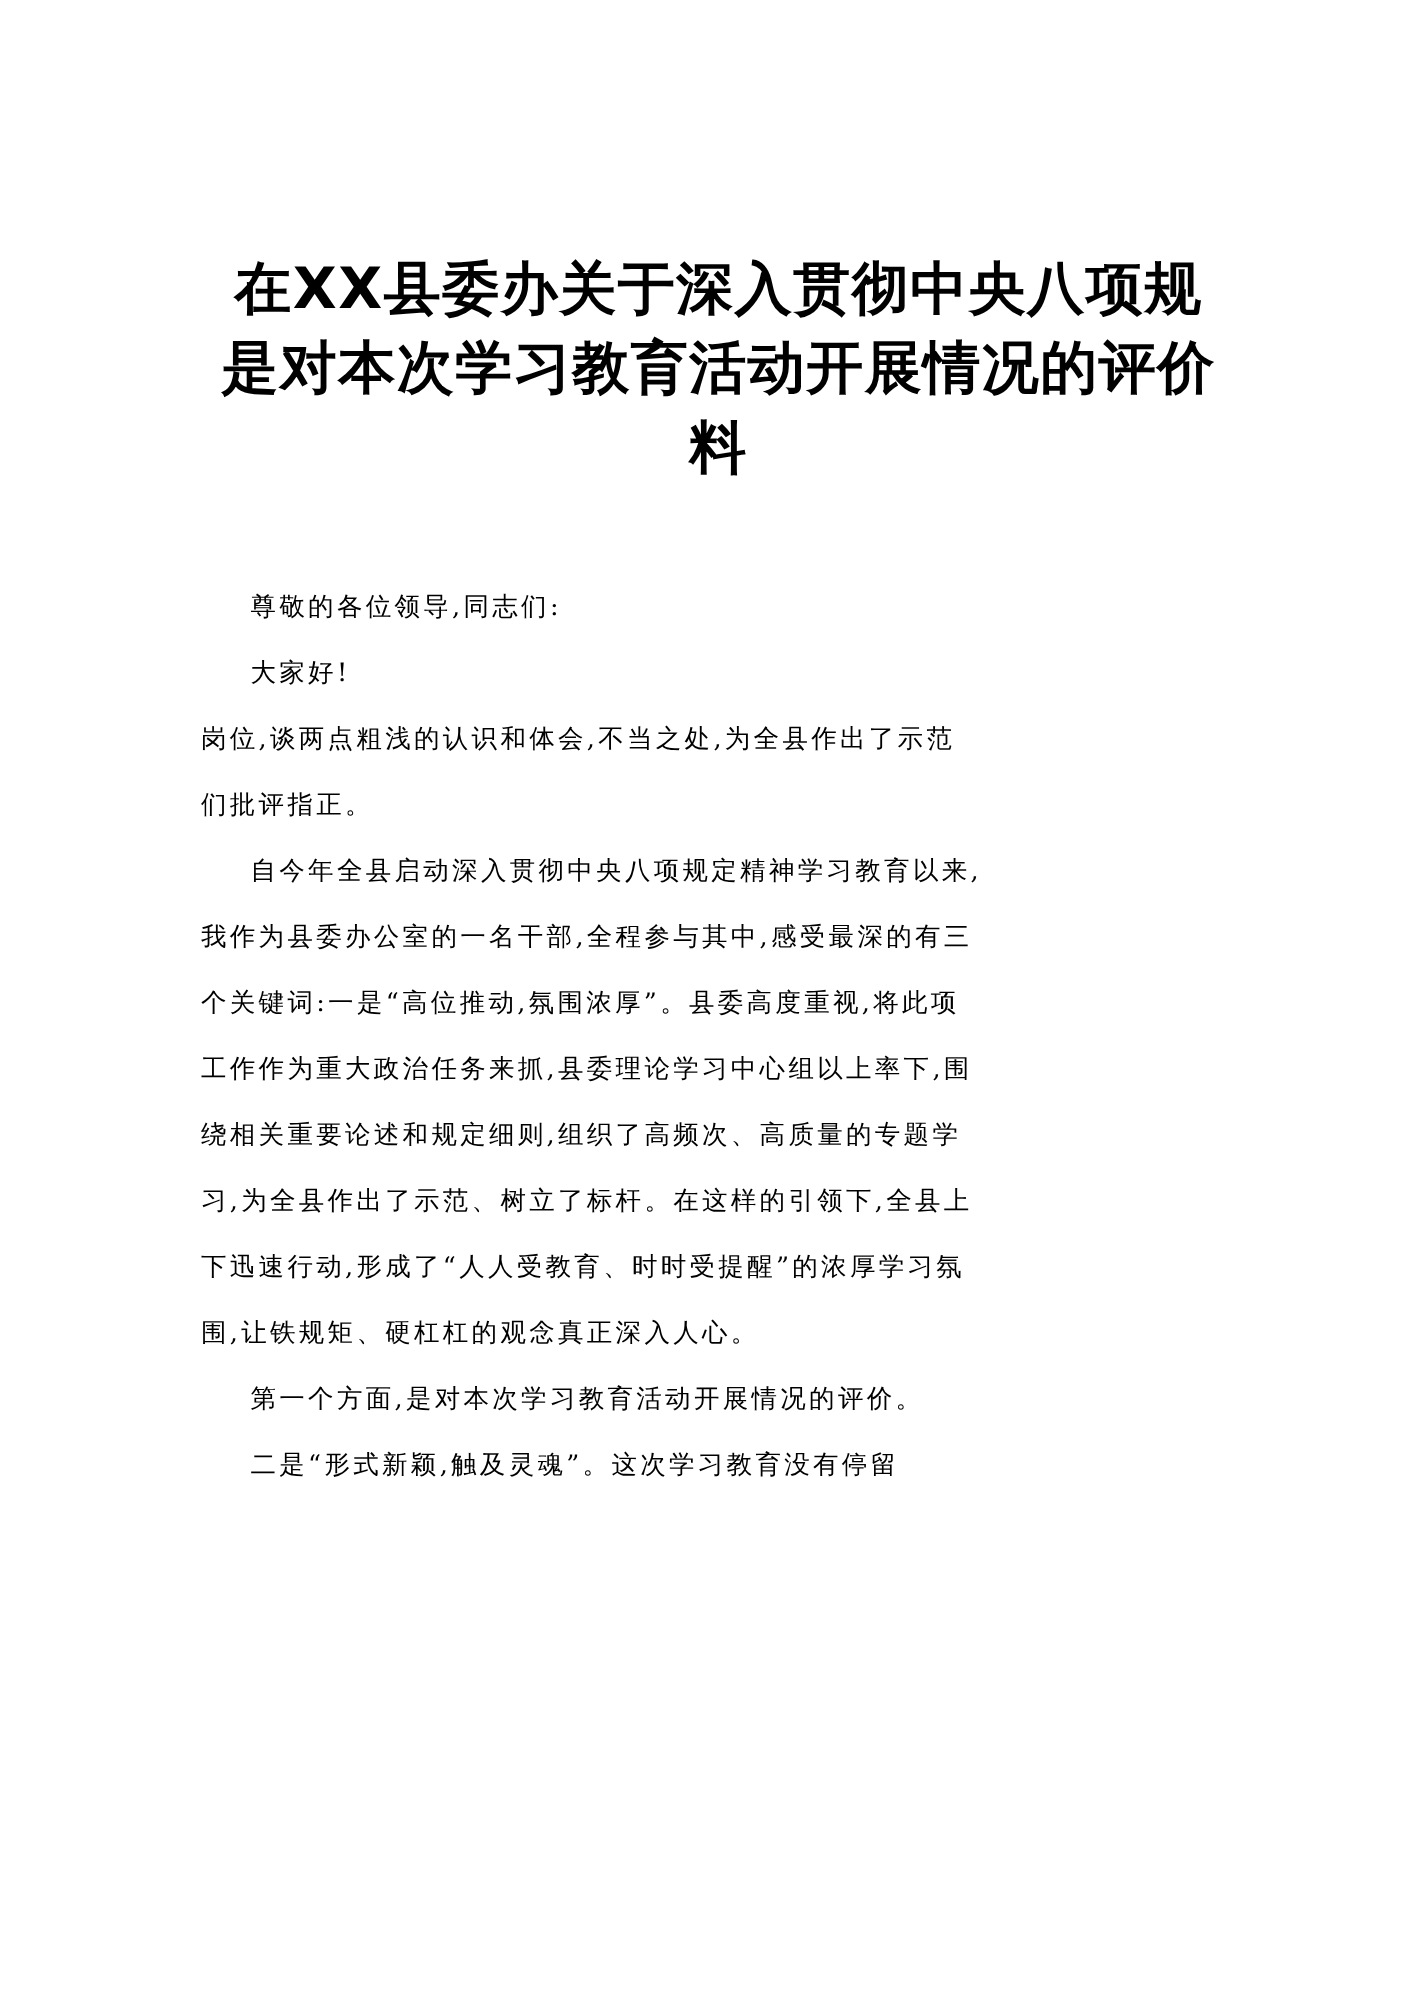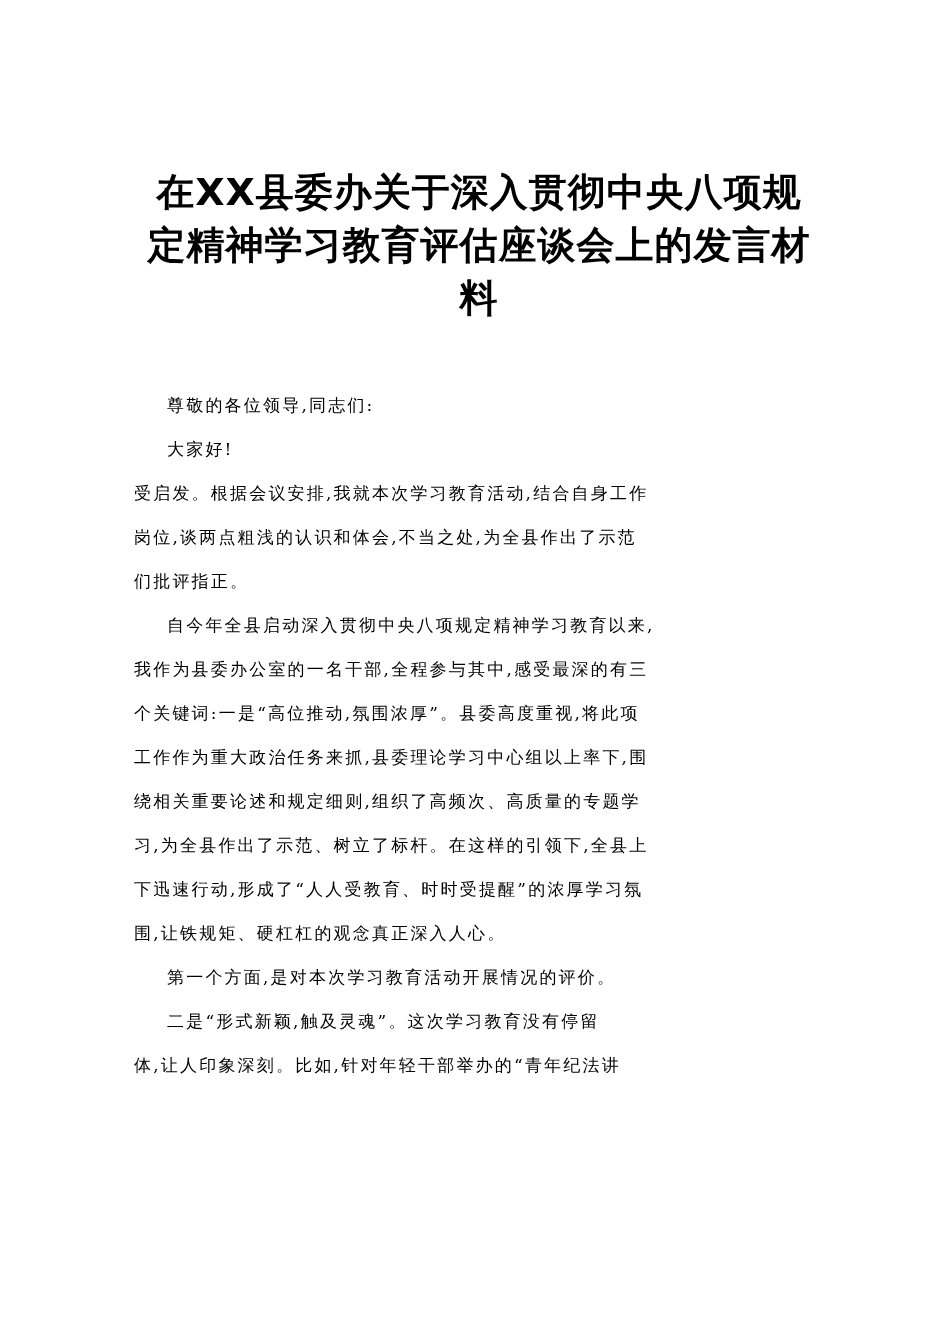--- a/index.html
+++ b/index.html
@@ -57,36 +57,35 @@
       padding-left: 33px;
     }
   </style>
 </head>
 <body>
 
 <div class="page">
 
   <h1 class="title" style="margin:0;">
     <span class="tline">在XX县委办关于深入贯彻中央八项规</span>
-    <span class="tline">定精神学习教育评估座谈会上的发言材</span>
+    <span class="tline">是对本次学习教育活动开展情况的评价</span>
     <span class="tline">料</span>
   </h1>
 
   <div class="body-text">
 
     <div>
       <span class="line indent">尊敬的各位领导,同志们:</span>
     </div>
 
     <div>
       <span class="line indent">大家好!</span>
     </div>
 
     <div>
-      <span class="line">受启发。根据会议安排,我就本次学习教育活动,结合自身工作</span>
       <span class="line">岗位,谈两点粗浅的认识和体会,不当之处,为全县作出了示范</span>
       <span class="line">们批评指正。</span>
     </div>
 
     <div>
       <span class="line indent">自今年全县启动深入贯彻中央八项规定精神学习教育以来,</span>
       <span class="line">我作为县委办公室的一名干部,全程参与其中,感受最深的有三</span>
       <span class="line">个关键词:一是“高位推动,氛围浓厚”。县委高度重视,将此项</span>
       <span class="line">工作作为重大政治任务来抓,县委理论学习中心组以上率下,围</span>
       <span class="line">绕相关重要论述和规定细则,组织了高频次、高质量的专题学</span>
@@ -94,17 +93,16 @@
       <span class="line">下迅速行动,形成了“人人受教育、时时受提醒”的浓厚学习氛</span>
       <span class="line">围,让铁规矩、硬杠杠的观念真正深入人心。</span>
     </div>
 
     <div>
       <span class="line indent">第一个方面,是对本次学习教育活动开展情况的评价。</span>
     </div>
 
     <div>
       <span class="line indent">二是“形式新颖,触及灵魂”。这次学习教育没有停留</span>
-      <span class="line">体,让人印象深刻。比如,针对年轻干部举办的“青年纪法讲</span>
     </div>
 
   </div>
 </div>
 
 </body></html>

